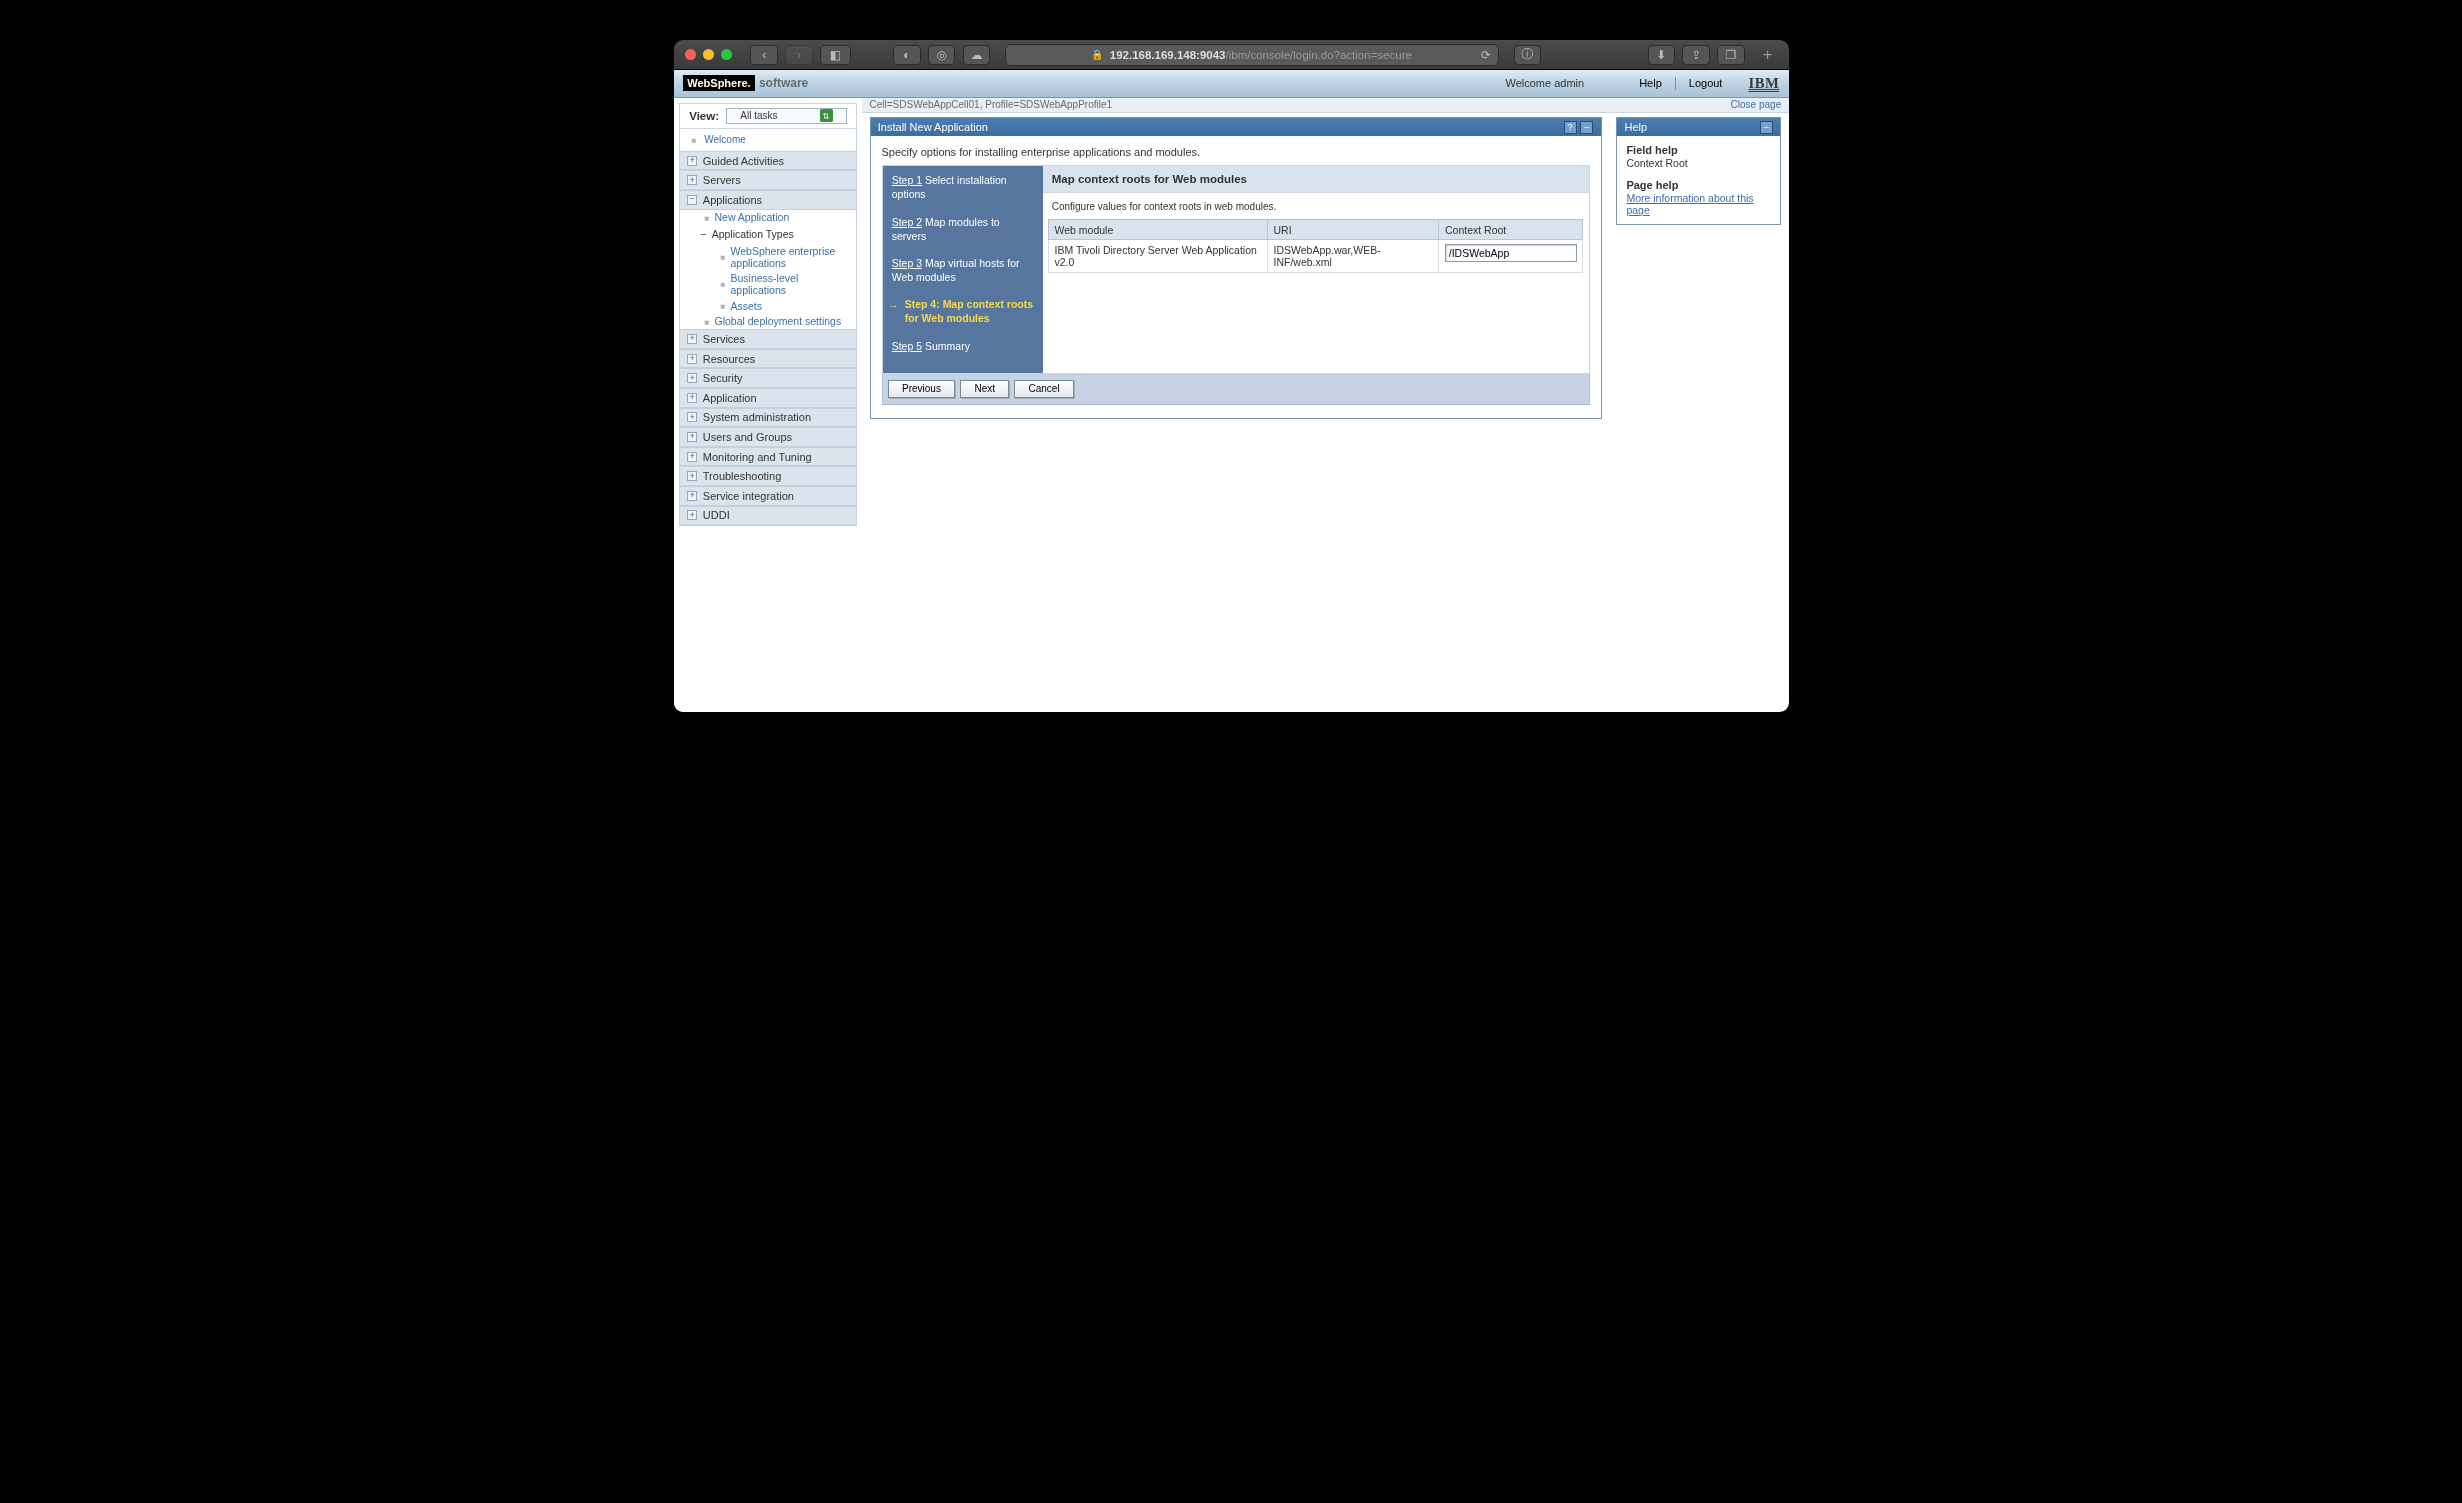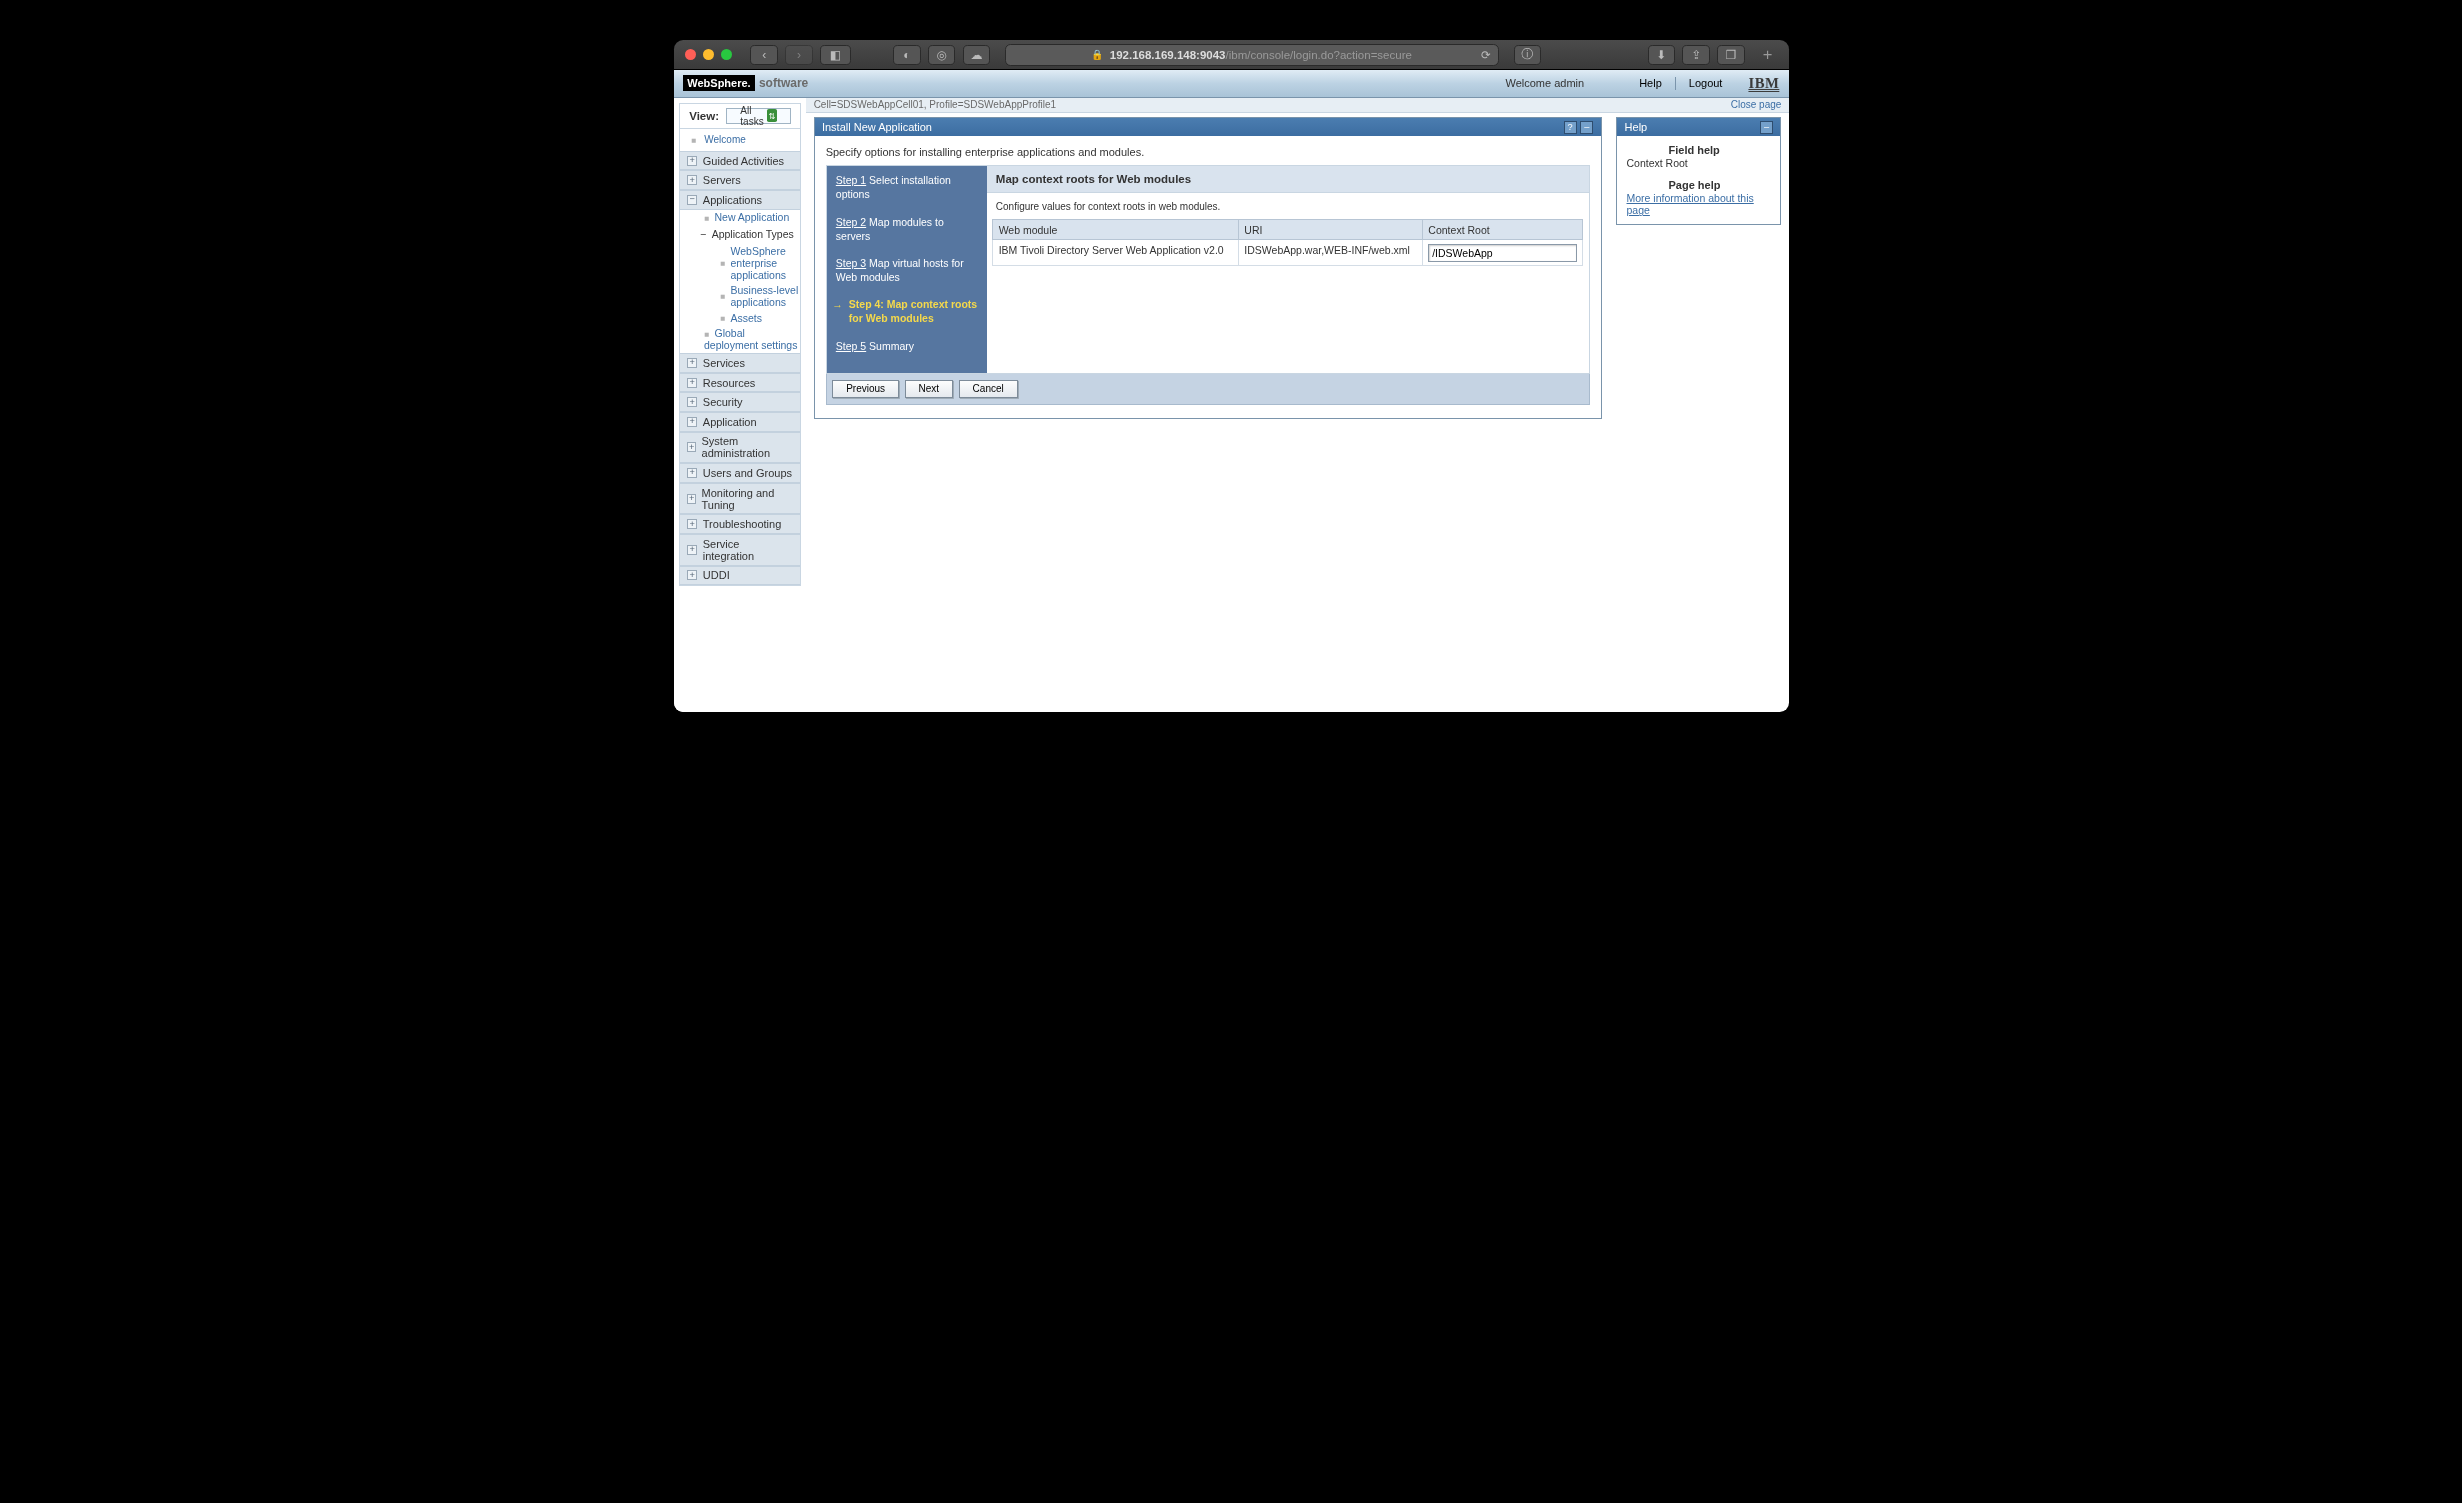--- a/index.html
+++ b/index.html
@@ -111,21 +111,21 @@
   .content-row { display:flex; gap:14.7px; padding: 3.7px 7.3px; align-items:flex-start; }
 
   .panel { border:0.9px solid #7a94ab; background:#fff; }
   .panel-title {
     background: linear-gradient(#4b7db0,#3c6da1); color:#fff; font-size:11px;
     padding:2.8px 7.3px; display:flex; align-items:center; justify-content:space-between;
   }
   .panel-title .icons { display:flex; gap:3.7px; }
   .panel-title .ticon { width:13px; height:13px; background:#74a0cb; border:0.9px solid #2e4d6f; display:flex; align-items:center; justify-content:center; font-size:9.2px; color:#fff; }
 
-  .install-panel { width:788px; }
+  .install-panel { width:732px; }
   .inst-pad { padding: 9.2px 11px 13px 11px; font-size:11px; }
   .inst-desc { margin-bottom:7.3px; }
 
   .wizard { display:flex; border:0.9px solid #c9d6e2; }
   .steps {
     width:160px; background:#5676a0; color:#fff; font-size:10.5px; padding: 7.3px 9.2px;
   }
   .steps .step { margin-bottom:13px; line-height:1.35; }
   .steps .step a { color:#fff; text-decoration:underline; }
   .steps .step.active { color:#f5d94b; font-weight:bold; position:relative; padding-left:13px; }
@@ -141,21 +141,21 @@
 
   .btn-row { background:#c5d3e3; padding:5.5px; border-top:0.9px solid #a8bacd; display:flex; gap:5.5px;}
   .btn {
     background: linear-gradient(#fdfdfd,#e5e9ee); border:0.9px solid #7d8b99; padding:2.8px 13px;
     font-size:10px; cursor:pointer; box-shadow: 0.9px 0.9px 0 #9aa6b2;
   }
 
   
   .help-panel { width:165px; }
   .help-body { padding:7.3px 9.2px; font-size:10.5px; }
-  .help-body h4 { font-size:11px; margin-bottom:1.8px;margin-left:42px; }
+  .help-body h4 { font-size:11px; margin-bottom:1.8px; }
   .help-body .gap { height:9.2px; }
   .help-body a { color:#3b6ea5; text-decoration:underline; }
 
 </style>
 </head>
 <body>
 
 <div class="stage">
 
   <div class="browser-chrome">

